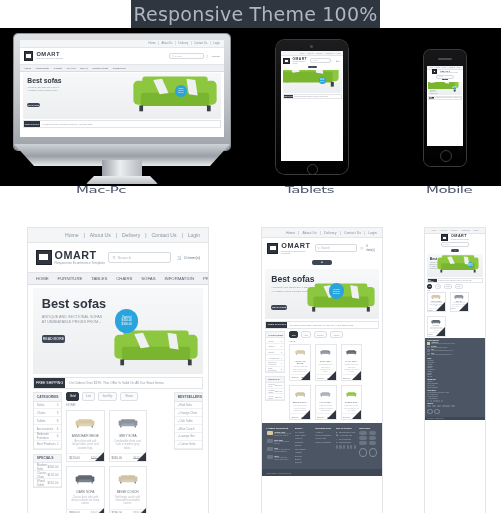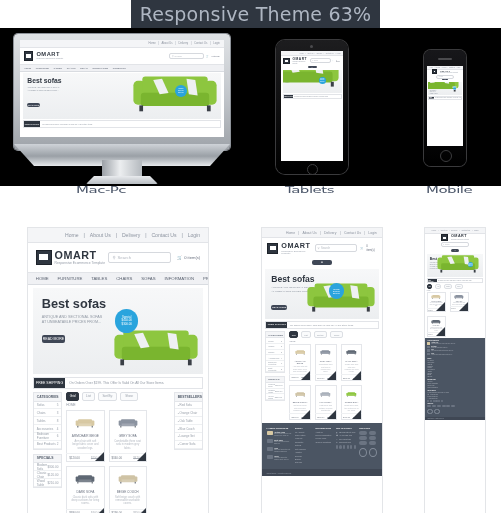--- a/index.html
+++ b/index.html
@@ -121,21 +121,21 @@
   .fsoc{background:#6b7482;border-radius:2px;}
   .copy{background:#3f4754;color:#9aa2ad;}
 
   
   .sofa svg{display:block;}
 </style>
 </head>
 <body>
 
 <div id="title-band">
-  <div class="t">Responsive Theme 63%</div>
+  <div class="t">Responsive Theme 100%</div>
 </div>
 
 <div id="device-row">
 
   <div id="monitor">
     <div id="mon-bezel">
       <div id="mon-screen">
         <div class="site" id="mini-desktop">
             <div class="topbar" style="height:7.28px;padding:0 4.16px;font-size:2.70px;gap:2.60px;">
               <span class="tl">Home</span>

